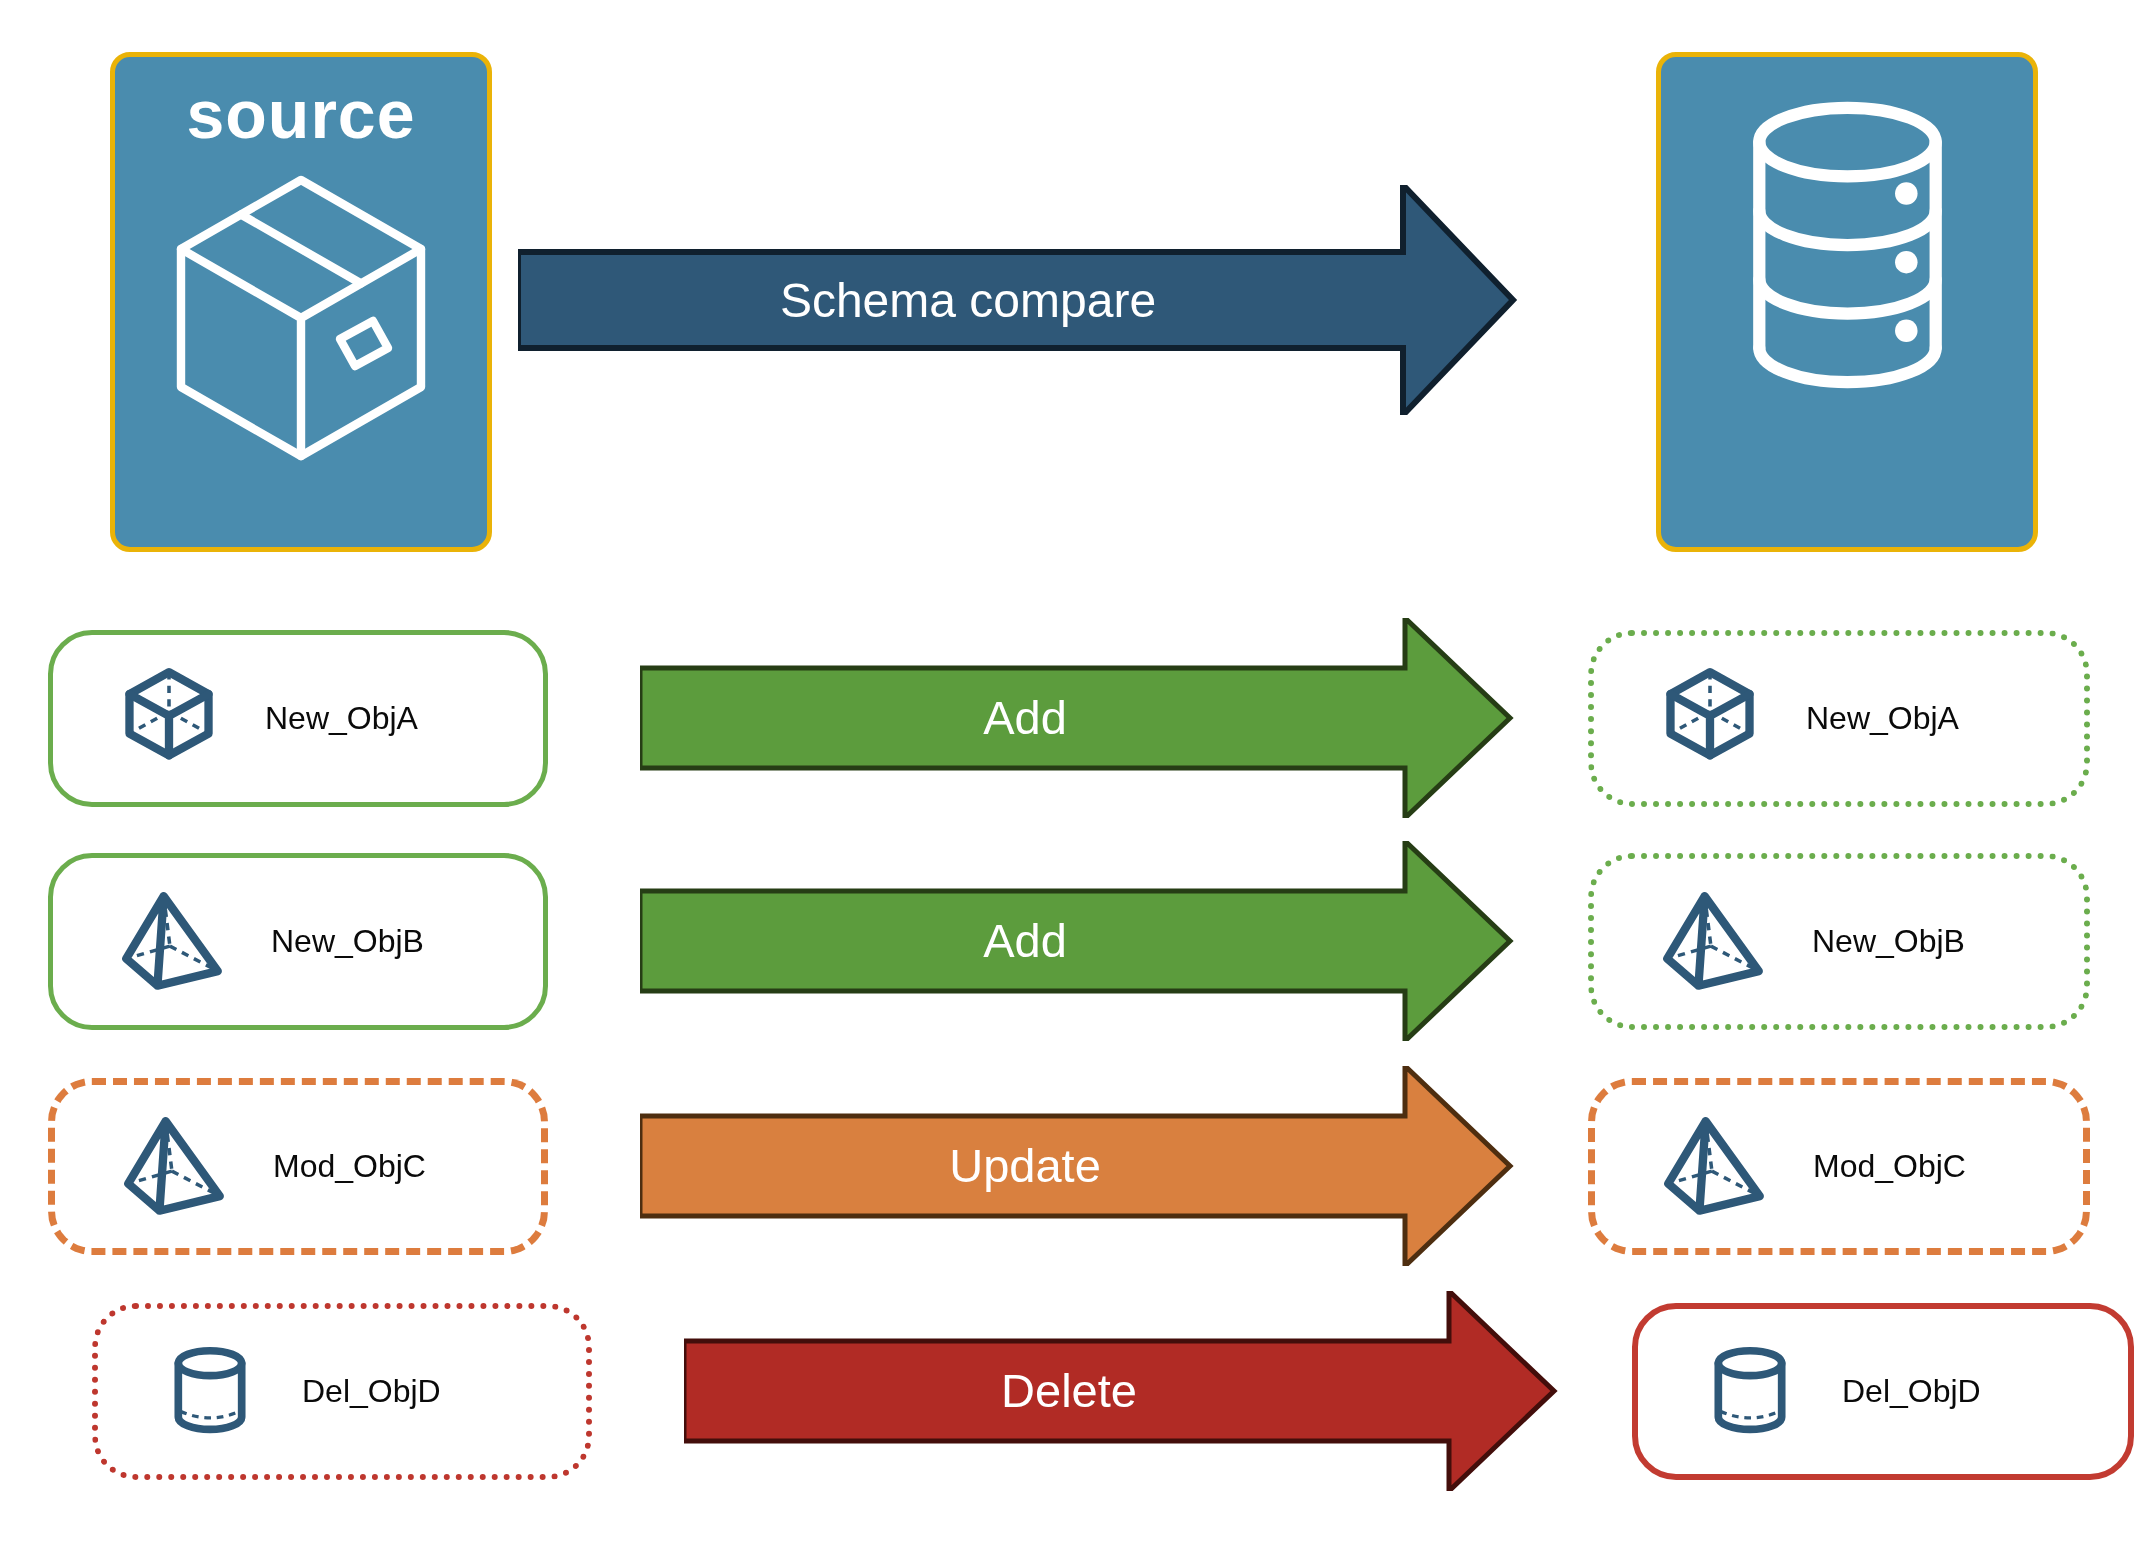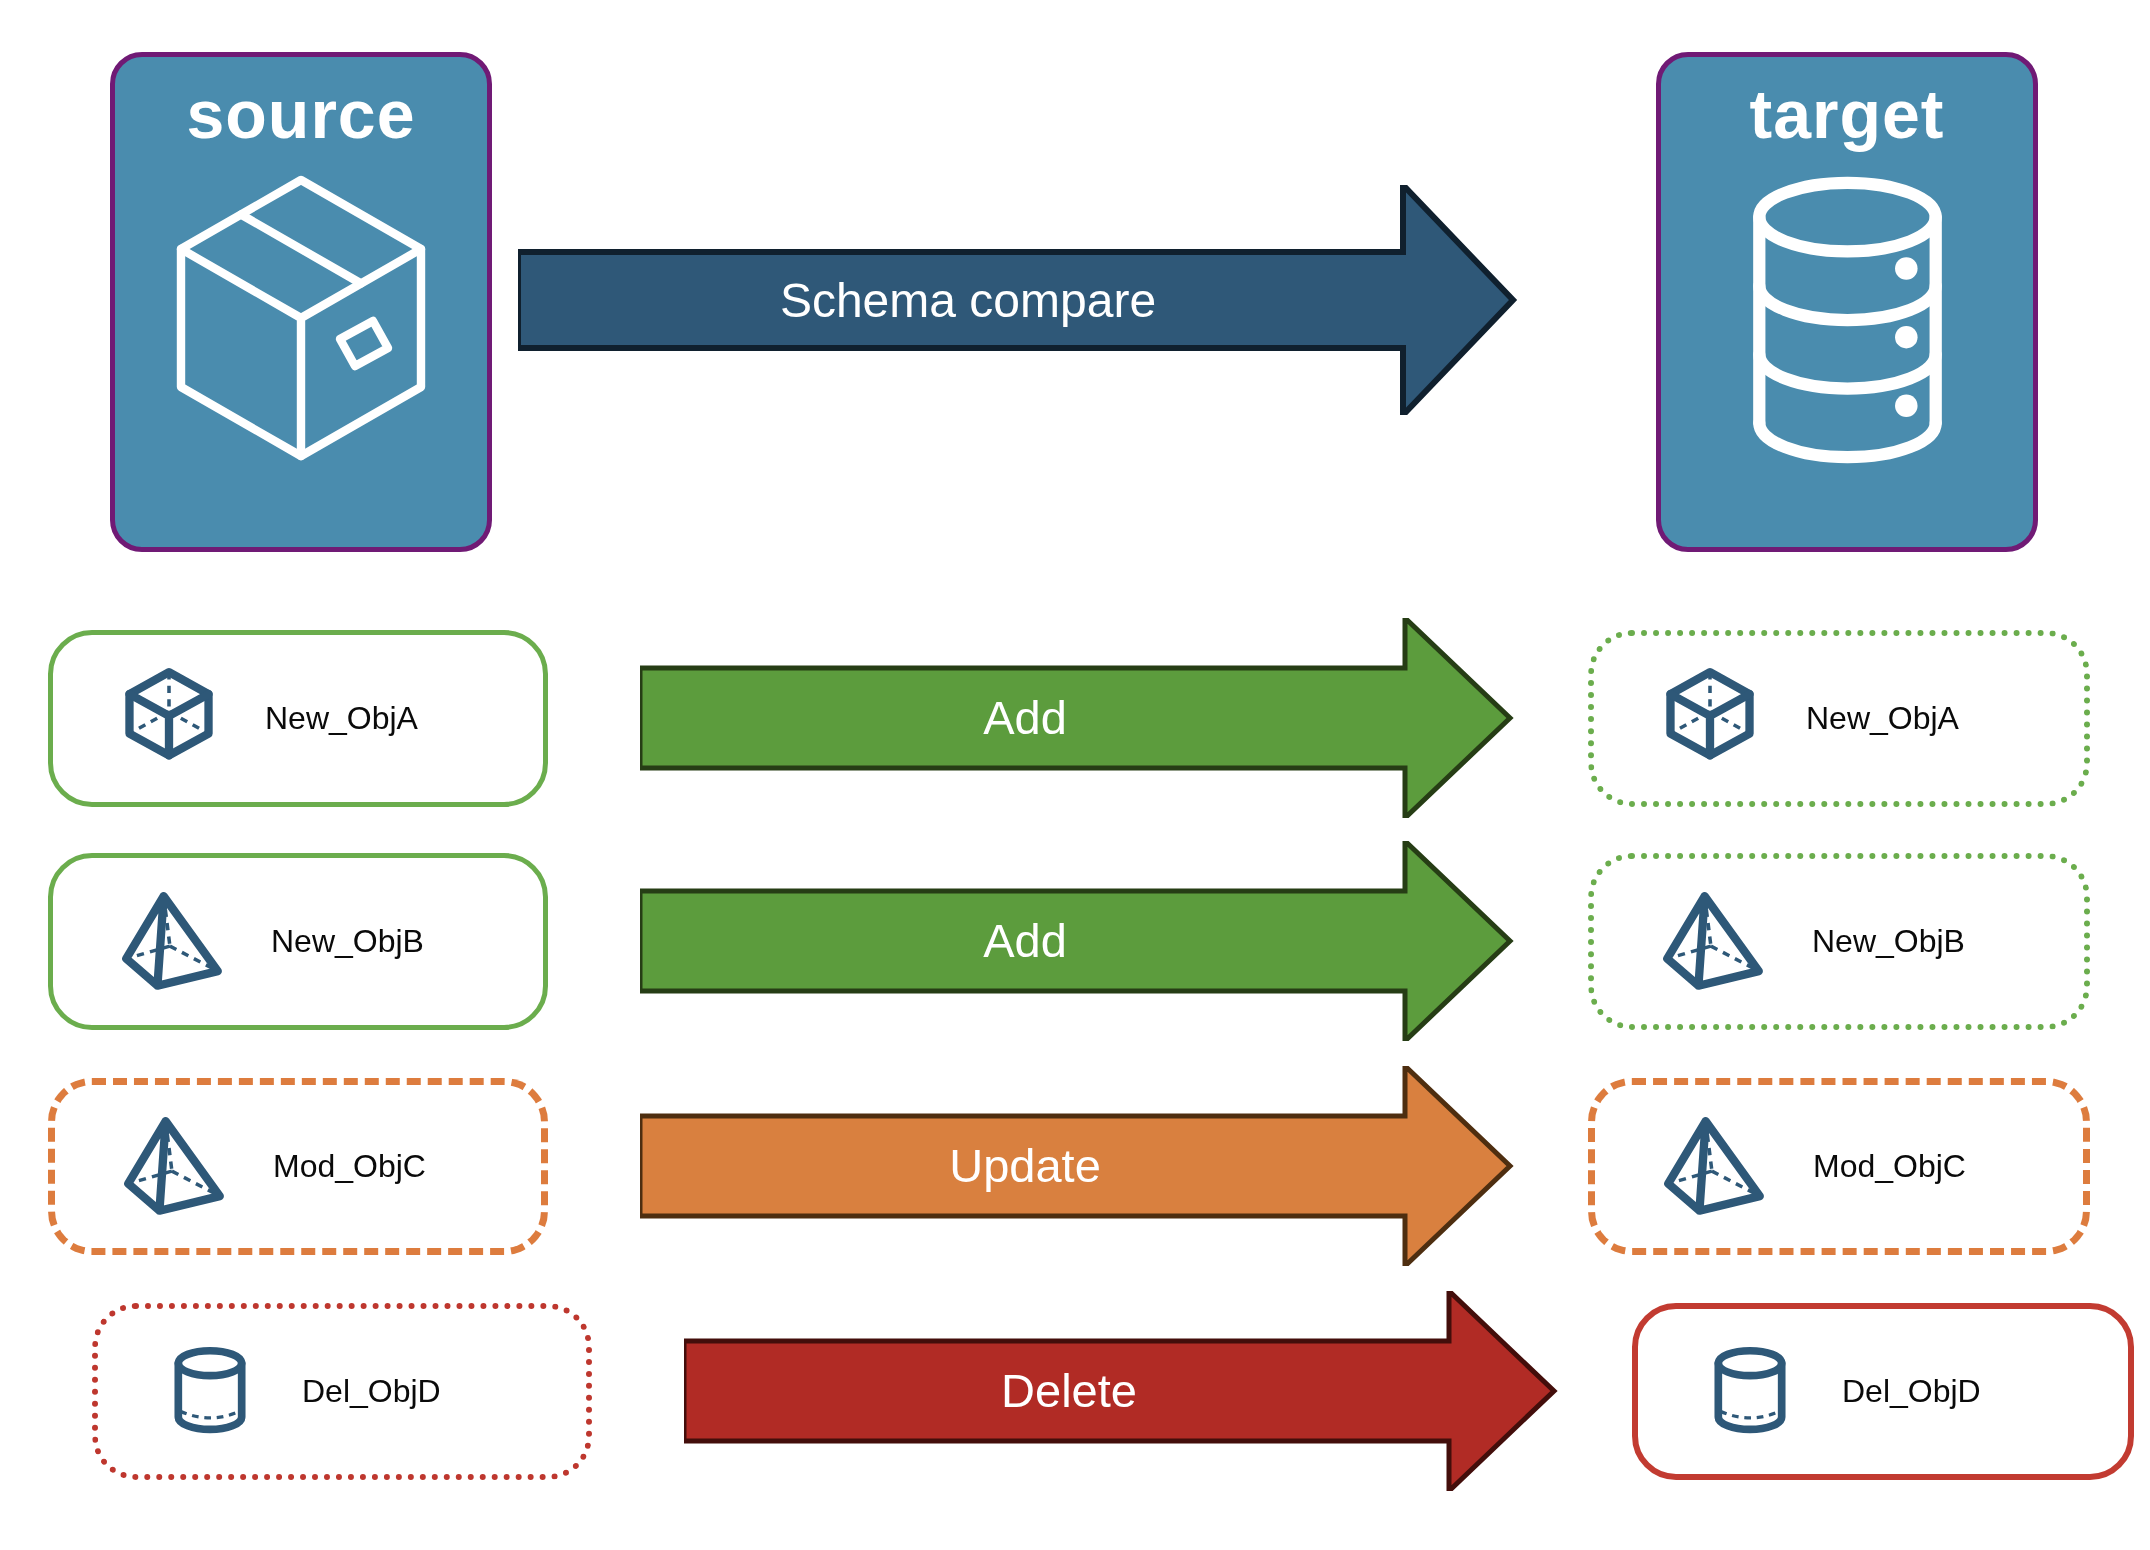--- a/index.html
+++ b/index.html
@@ -3,21 +3,21 @@
 <meta charset="utf-8">
 <style>
   html,body{margin:0;padding:0;background:#ffffff;}
   .canvas{
     position:relative;width:2150px;height:1550px;background:#ffffff;overflow:hidden;
     font-family:"Liberation Sans", sans-serif;
   }
   
   .panel{
     position:absolute;top:52px;width:382px;height:500px;
-    background:#4A8CAE;border:5px solid #701a75;border-radius:32px;
+    background:#4A8CAE;border:5px solid #eab308;border-radius:20px;
     box-sizing:border-box;display:flex;flex-direction:column;align-items:center;
     padding-top:20px;
   }
   #source-box{left:110px;}
   #target-box{left:1656px;}
   .panel-title{font-size:68px;font-weight:bold;color:#ffffff;letter-spacing:1px;line-height:1.1;}
   .panel-icon{margin-top:16px;}
 
   
   #schema-arrow{position:absolute;left:518px;top:185px;}
@@ -99,21 +99,20 @@
 <div class="canvas">
 
   <div class="panel" id="source-box">
     <div class="panel-title">source</div>
     <svg class="panel-icon" width="300" height="312" viewBox="0 0 100 104">
         <use href="#sym-package"></use>
       </svg>
   </div>
 
   <div class="panel" id="target-box">
-    <div class="panel-title">target</div>
     <svg class="panel-icon" width="245" height="304" viewBox="0 0 100 124">
         <use href="#sym-database"></use>
       </svg>
   </div>
 
   <svg id="schema-arrow" width="1000" height="230">
     <polygon points="0,67 885,67 885,0 995,115 885,230 885,163 0,163" fill="#2F5878"></polygon>
     <text class="arrow-text" x="450" y="132" font-size="48" text-anchor="middle">Schema compare</text>
   </svg>
 

